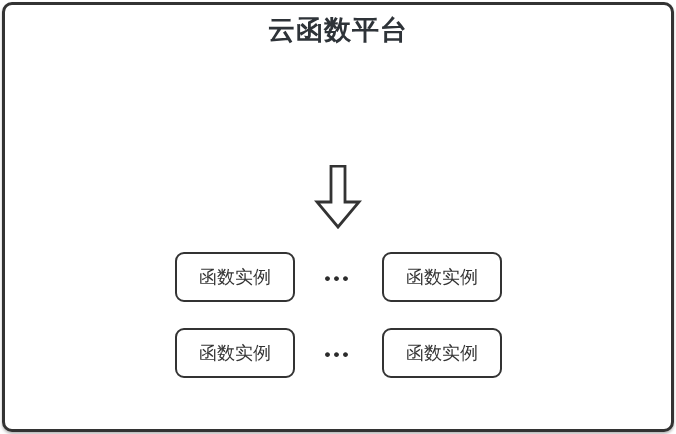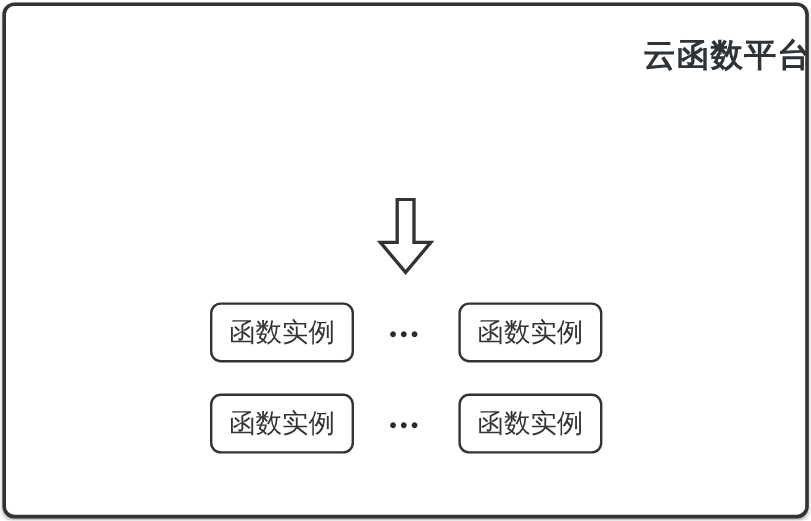--- a/index.html
+++ b/index.html
@@ -27,22 +27,22 @@
     width: 672px; height: 430px;
     border: 3px solid var(--border);
     border-radius: 10px;
     background: var(--background);
     box-shadow: 0 2px 3px rgba(0,0,0,0.28);
   }
 
   .title {
     position: absolute;
     left: 0; right: 0;
-    top: 28px;
-    text-align: right;
+    top: 12px;
+    text-align: center;
     font-size: 27px;
     font-weight: bold;
     color: var(--title-text);
     letter-spacing: 1px;
   }
 
   .dashed-box {
     position: absolute;
     left: 256px; top: 106px;
     width: 165px; height: 62px;
@@ -63,21 +63,21 @@
   }
 
   .ibox {
     position: absolute;
     width: 120px; height: 50px;
     border: 2.5px solid var(--border);
     border-radius: 9px;
     display: flex;
     align-items: center;
     justify-content: center;
-    font-size: 22px;
+    font-size: 18px;
     color: var(--box-text);
     background: var(--background);
   }
   .ibox.r1c1 { left: 175px; top: 252px; }
   .ibox.r1c2 { left: 382px; top: 252px; }
   .ibox.r2c1 { left: 175px; top: 328px; }
   .ibox.r2c2 { left: 382px; top: 328px; }
 
   .dots {
     position: absolute;

